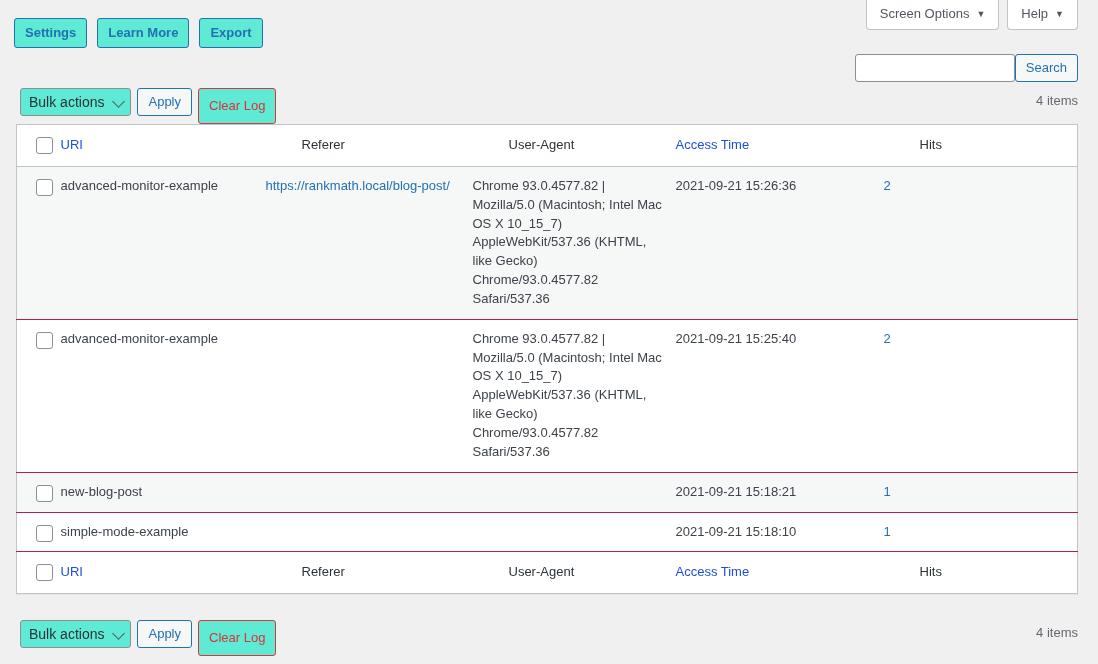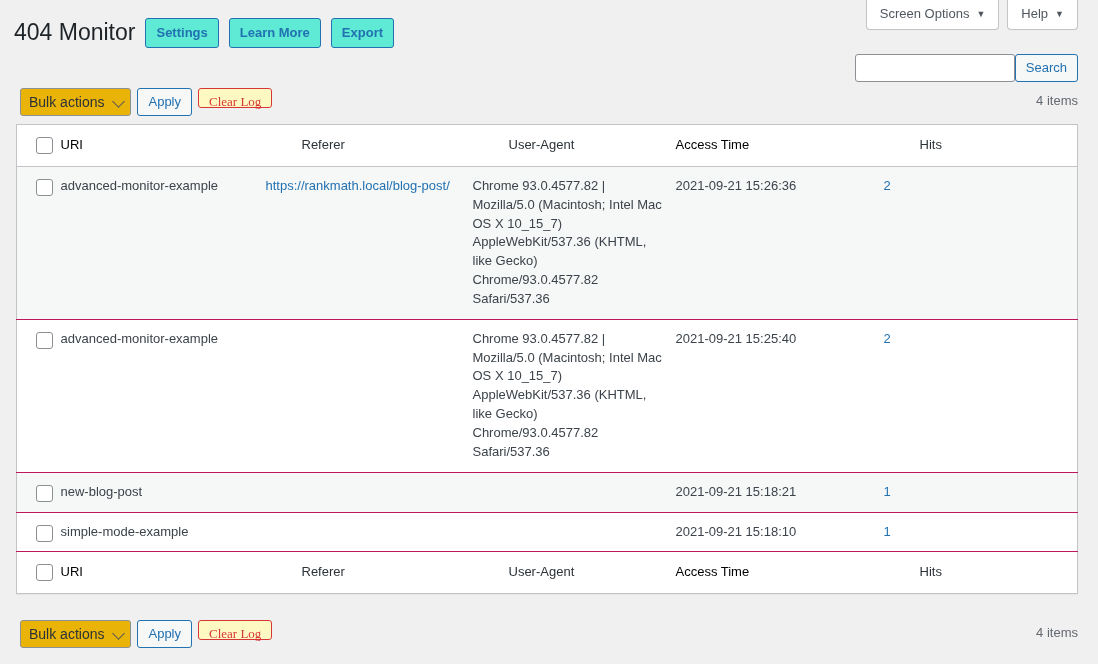--- a/index.html
+++ b/index.html
@@ -107,27 +107,27 @@
     font-size: 13px;
     font-family: "Liberation Sans", sans-serif;
     height: 28px;
     line-height: 26px;
     padding: 0 10px;
     cursor: pointer;
     white-space: nowrap;
     box-sizing: border-box;
   }
   .btn-danger {
-    background: #fef9c3;
+    background: #5eead4;
     border: 1px solid #d63638;
     border-radius: 3px;
     color: #d63638;
     font-size: 13px;
-    font-family: Liberation Serif, serif;
-    height: 20px;
+    font-family: Liberation Sans, sans-serif;
+    height: 36px;
     line-height: 26px;
     padding: 0 10px;
     cursor: pointer;
     white-space: nowrap;
     box-sizing: border-box;
   }
 
   
   .tablenav {
     position: absolute;
@@ -142,21 +142,21 @@
     left: 0;
     top: 0;
     display: flex;
     align-items: flex-start;
     gap: 6px;
   }
   .wp-select {
     position: relative;
     display: inline-flex;
     align-items: center;
-    background: #eab308;
+    background: #5eead4;
     border: 1px solid #8c8f94;
     border-radius: 3px;
     height: 28px;
     box-sizing: border-box;
     padding: 0 26px 0 8px;
     font-size: 14px;
     color: #2c3338;
     cursor: pointer;
     box-shadow: 0 0 0 transparent;
     white-space: nowrap;
@@ -242,21 +242,21 @@
   }
   .col-uri     { width: 205px; }
   .col-referer { width: 207px; }
   .col-ua      { width: 203px; }
   .col-time    { width: 208px; }
   .col-hits    { width: 194px; }
 
   th.col-uri, th.col-referer, th.col-ua, th.col-time, th.col-hits { padding-left: 0; }
 
   .colhead-link {
-    color: #000000;
+    color: #1d4ed8;
     text-decoration: none;
     cursor: pointer;
   }
   .colhead-plain {
     color: #2c3338;
     padding-left: 36px;
   }
   a.row-link {
     color: #2271b1;
     text-decoration: none;
@@ -275,21 +275,20 @@
     <span>Screen Options</span>
     <span class="caret">▼</span>
   </div>
   <div class="meta-tab">
     <span>Help</span>
     <span class="caret">▼</span>
   </div>
 </div>
 
 <div class="title-row">
-  <h1 class="page-title">404 Monitor</h1>
   <a class="page-title-action">Settings</a>
   <a class="page-title-action">Learn More</a>
   <a class="page-title-action">Export</a>
 </div>
 
 <div class="search-box">
   <input type="search" placeholder="" style="">
   <button class="btn-secondary">Search</button>
 </div>
 

